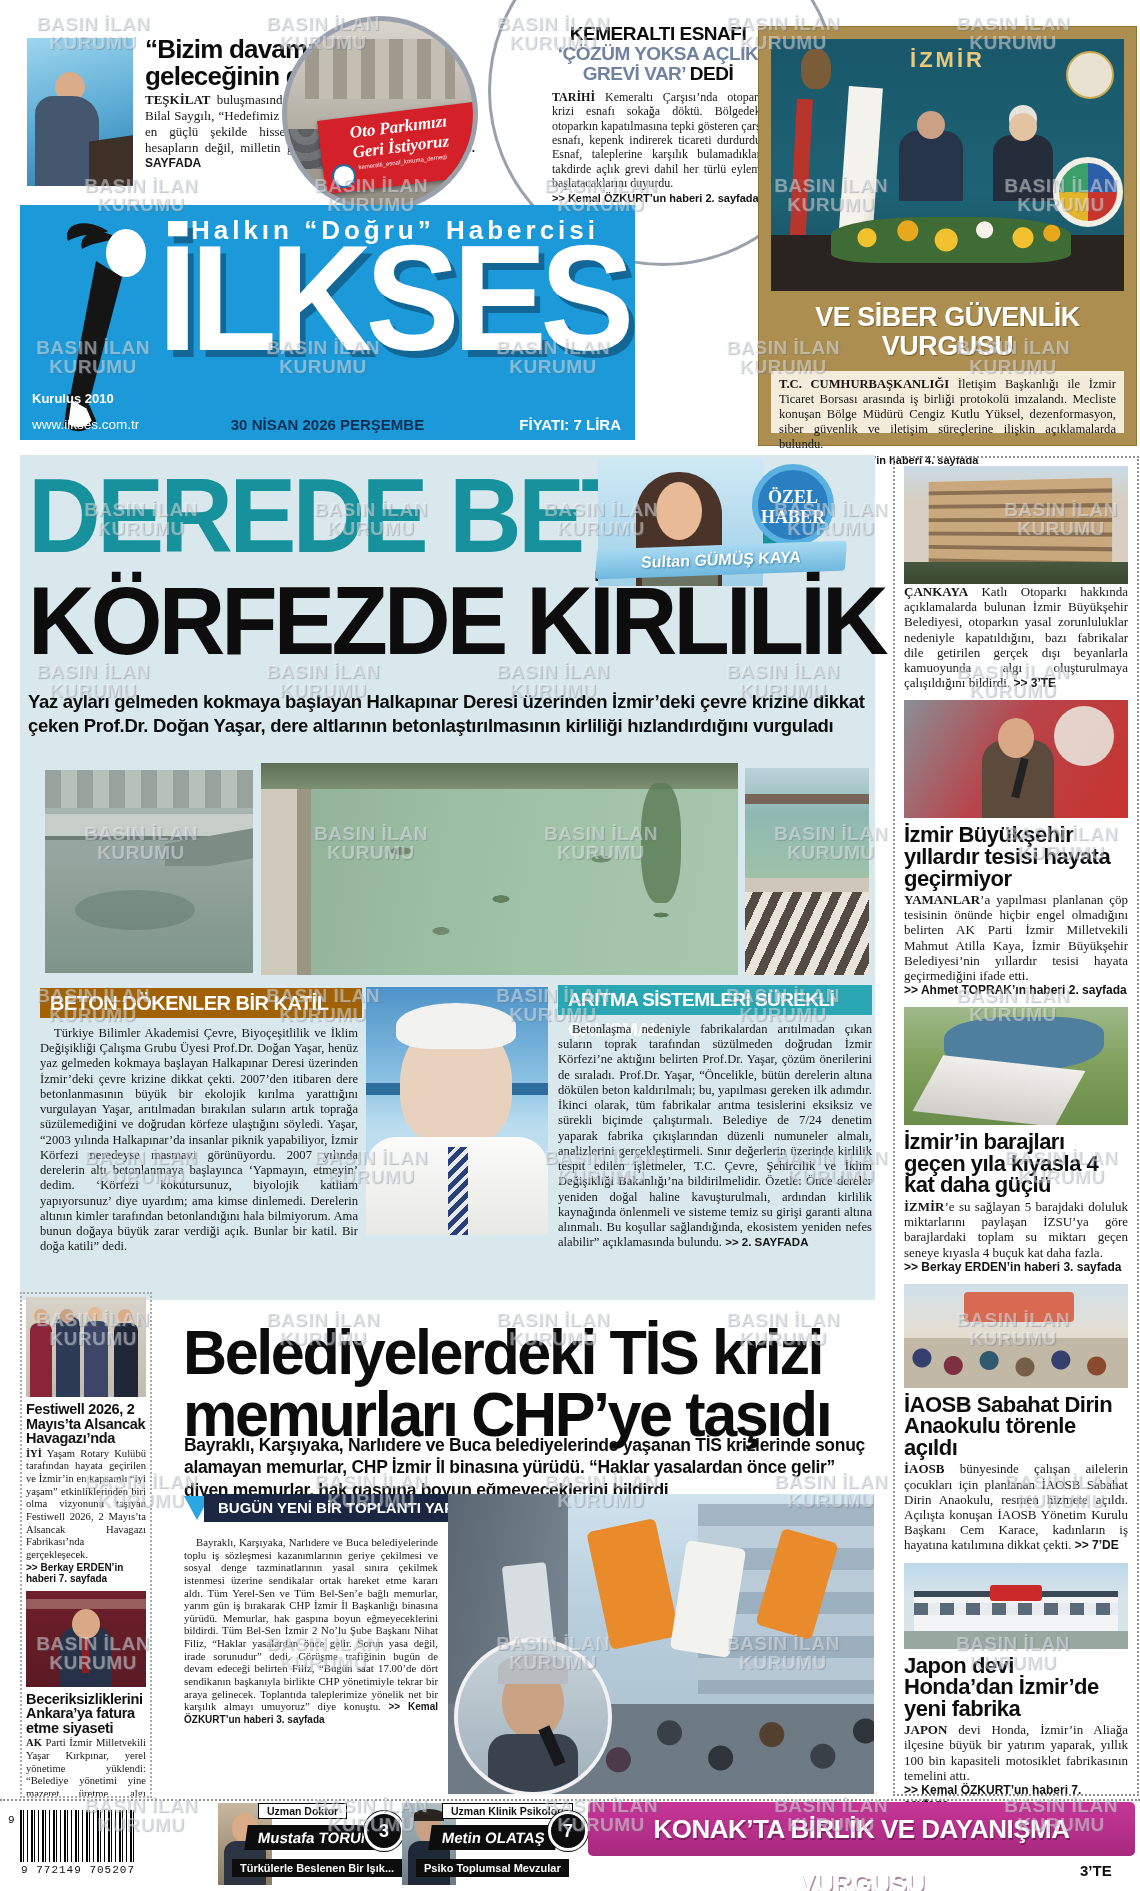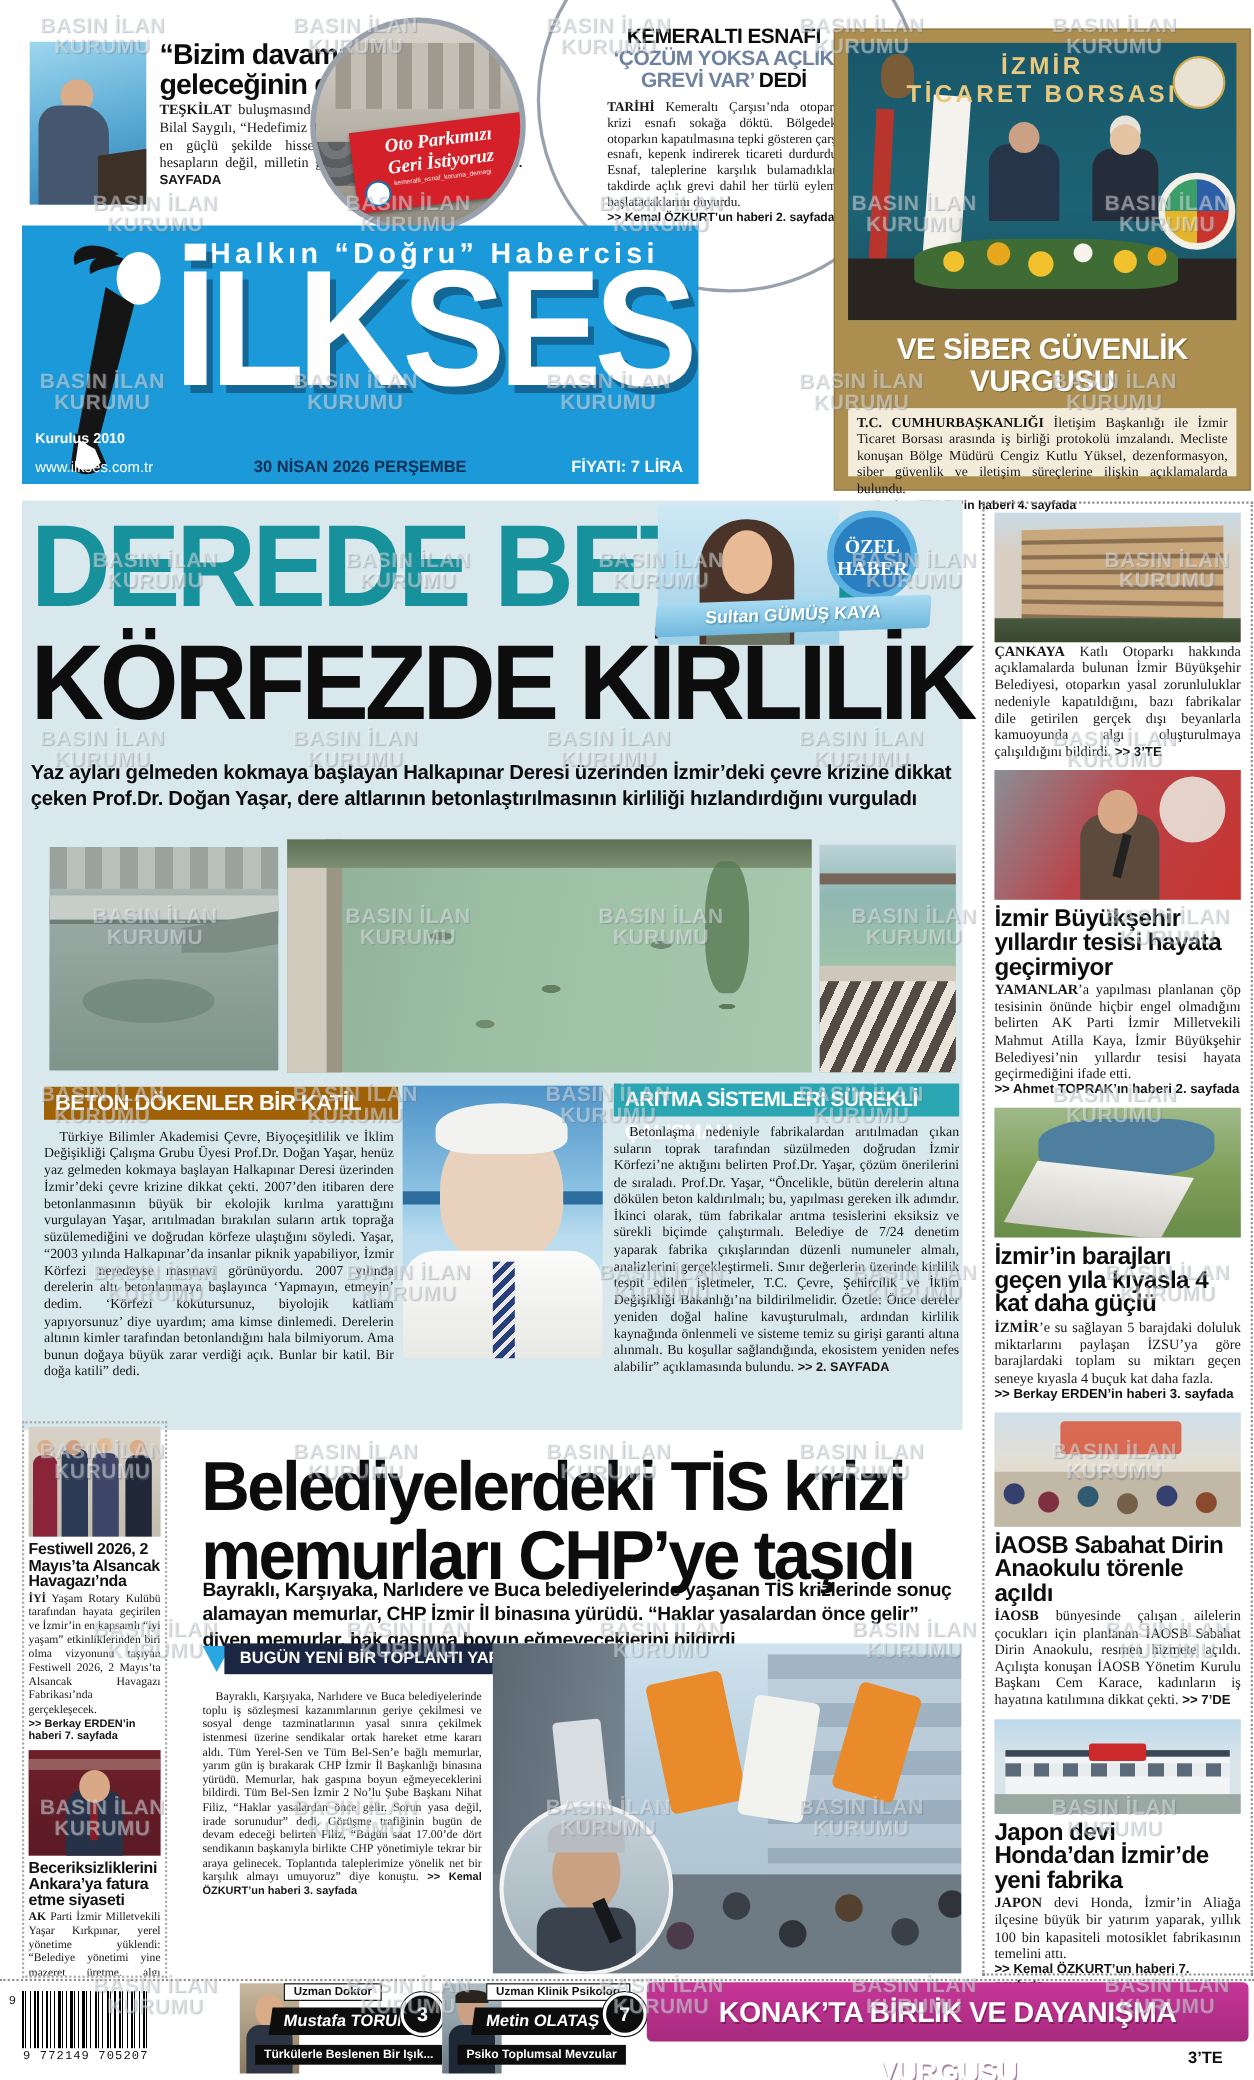--- a/index.html
+++ b/index.html
@@ -78,21 +78,20 @@
       <div class="abs" style="left:146px;top:72px;width:28px;height:28px;border-radius:50%;background:#caa184;"></div>
       <div class="abs" style="left:222px;top:96px;width:60px;height:66px;border-radius:18px 18px 0 0;background:#252d3b;"></div>
       <div class="abs" style="left:238px;top:74px;width:28px;height:28px;border-radius:50%;background:#e3c3a2;box-shadow:0 -8px 0 0 #e8e3da;"></div>
       <div class="abs" style="left:0;top:196px;width:353px;height:56px;background:#2a2420;"></div>
       <div class="abs" style="left:60px;top:178px;width:240px;height:46px;border-radius:40% 40% 20% 20%;
            background:radial-gradient(circle at 15% 45%, #f2c12e 0 9px, transparent 10px),radial-gradient(circle at 32% 30%, #e8a81e 0 10px, transparent 11px),
            radial-gradient(circle at 48% 50%, #f2c12e 0 11px, transparent 12px),radial-gradient(circle at 64% 28%, #f7f3ea 0 8px, transparent 9px),
            radial-gradient(circle at 80% 45%, #f2c12e 0 10px, transparent 11px),radial-gradient(circle at 92% 35%, #e8a81e 0 8px, transparent 9px),#3f6b35;"></div>
       <div class="abs" style="left:0;top:8px;width:353px;text-align:center;color:#e9c97e;font-weight:bold;letter-spacing:3px;">
         <div style="font-size:22px;">İZMİR</div>
-        <div style="font-size:22px;">TİCARET BORSASI</div>
       </div>
     </div>
     <div class="abs cond" style="left:0;top:276px;width:377px;text-align:center;color:#fff;font-size:27px;line-height:1.06;letter-spacing:-0.5px;text-shadow:1px 1px 0 rgba(90,70,20,.6);">
       <div>VE SİBER GÜVENLİK VURGUSU</div>
     </div>
     <div class="abs" style="left:12px;top:344px;width:353px;height:62px;background:#f4ecdb;padding:6px 8px;box-sizing:border-box;">
       <p class="serif j" style="margin:0;font-size:12.6px;line-height:1.2;">
         <span class="lead">T.C. CUMHURBAŞKANLIĞI</span><span> İletişim Başkanlığı ile İzmir Ticaret Borsası arasında iş birliği protokolü imzalandı. Mecliste konuşan Bölge Müdürü Cengiz Kutlu Yüksel, dezenformasyon, siber güvenlik ve iletişim süreçlerine ilişkin açıklamalarda bulundu.</span>
       </p>
       <div class="ref" style="font-size:11px;margin-top:1px;">&gt;&gt; Berkay ERDEN’in haberi 4. sayfada</div>

